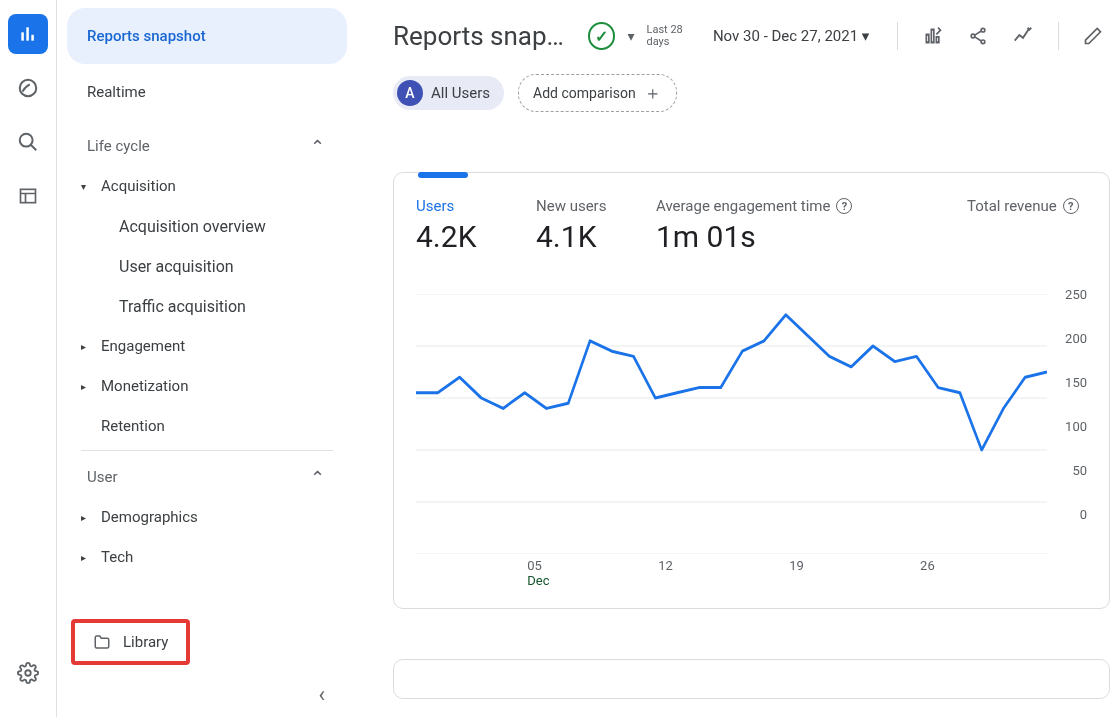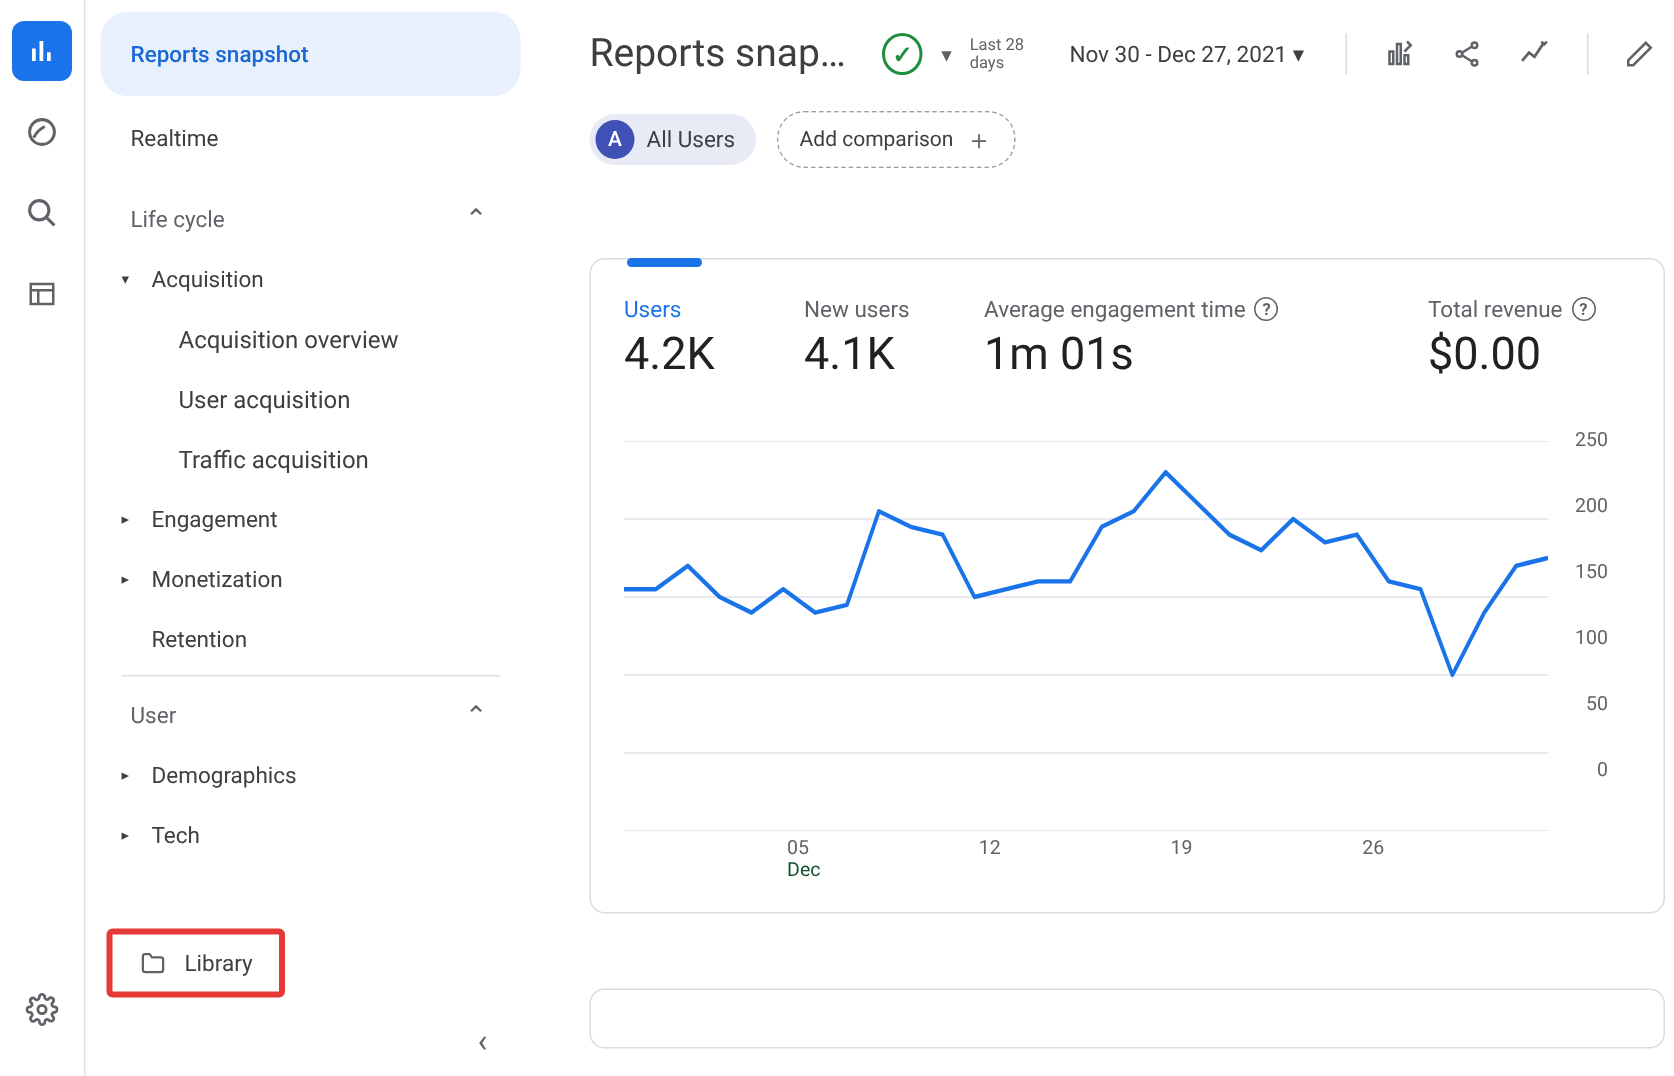--- a/index.html
+++ b/index.html
@@ -161,21 +161,21 @@
     border:1px dashed #9aa0a6;border-radius:18px;padding:6px 14px;
     font-size:14px;color:#3c4043;display:flex;align-items:center;gap:8px;cursor:pointer;
   }
   .add-comp .plus { color:#5f6368;font-size:18px; }
 
   
   .card {
     margin-top:60px;
     border:1px solid #dadce0;
     border-radius:10px;
-    padding:24px 37px 20px 22px;
+    padding:24px 22px 20px 22px;
     position:relative;
   }
   .tab-mark {
     position:absolute; top:-1px; left:24px;
     width:50px; height:6px; background:#1a73e8; border-radius:3px;
   }
   .metrics-row {
     display:flex;gap:0;
   }
   .metric { min-width:120px; padding-right:28px; cursor:pointer; }
@@ -363,21 +363,20 @@
             <span>Average engagement time</span>
             <span class="help-ic">?</span>
           </div>
         <div class="value">1m 01s</div>
       </div>
       <div class="metric">
         <div class="label">
             <span>Total revenue</span>
             <span class="help-ic">?</span>
           </div>
-        <div class="value">$0.00</div>
       </div>
     </div>
 
     <div class="chart-area">
       <div class="plot-wrap">
         <svg class="gridlines" viewBox="0 0 600 220" preserveAspectRatio="none">
             <line x1="0" x2="600" y1="220" y2="220" stroke="#e8eaed" stroke-width="1"></line>
             <line x1="0" x2="600" y1="176" y2="176" stroke="#e8eaed" stroke-width="1"></line>
             <line x1="0" x2="600" y1="132" y2="132" stroke="#e8eaed" stroke-width="1"></line>
             <line x1="0" x2="600" y1="88" y2="88" stroke="#e8eaed" stroke-width="1"></line>

